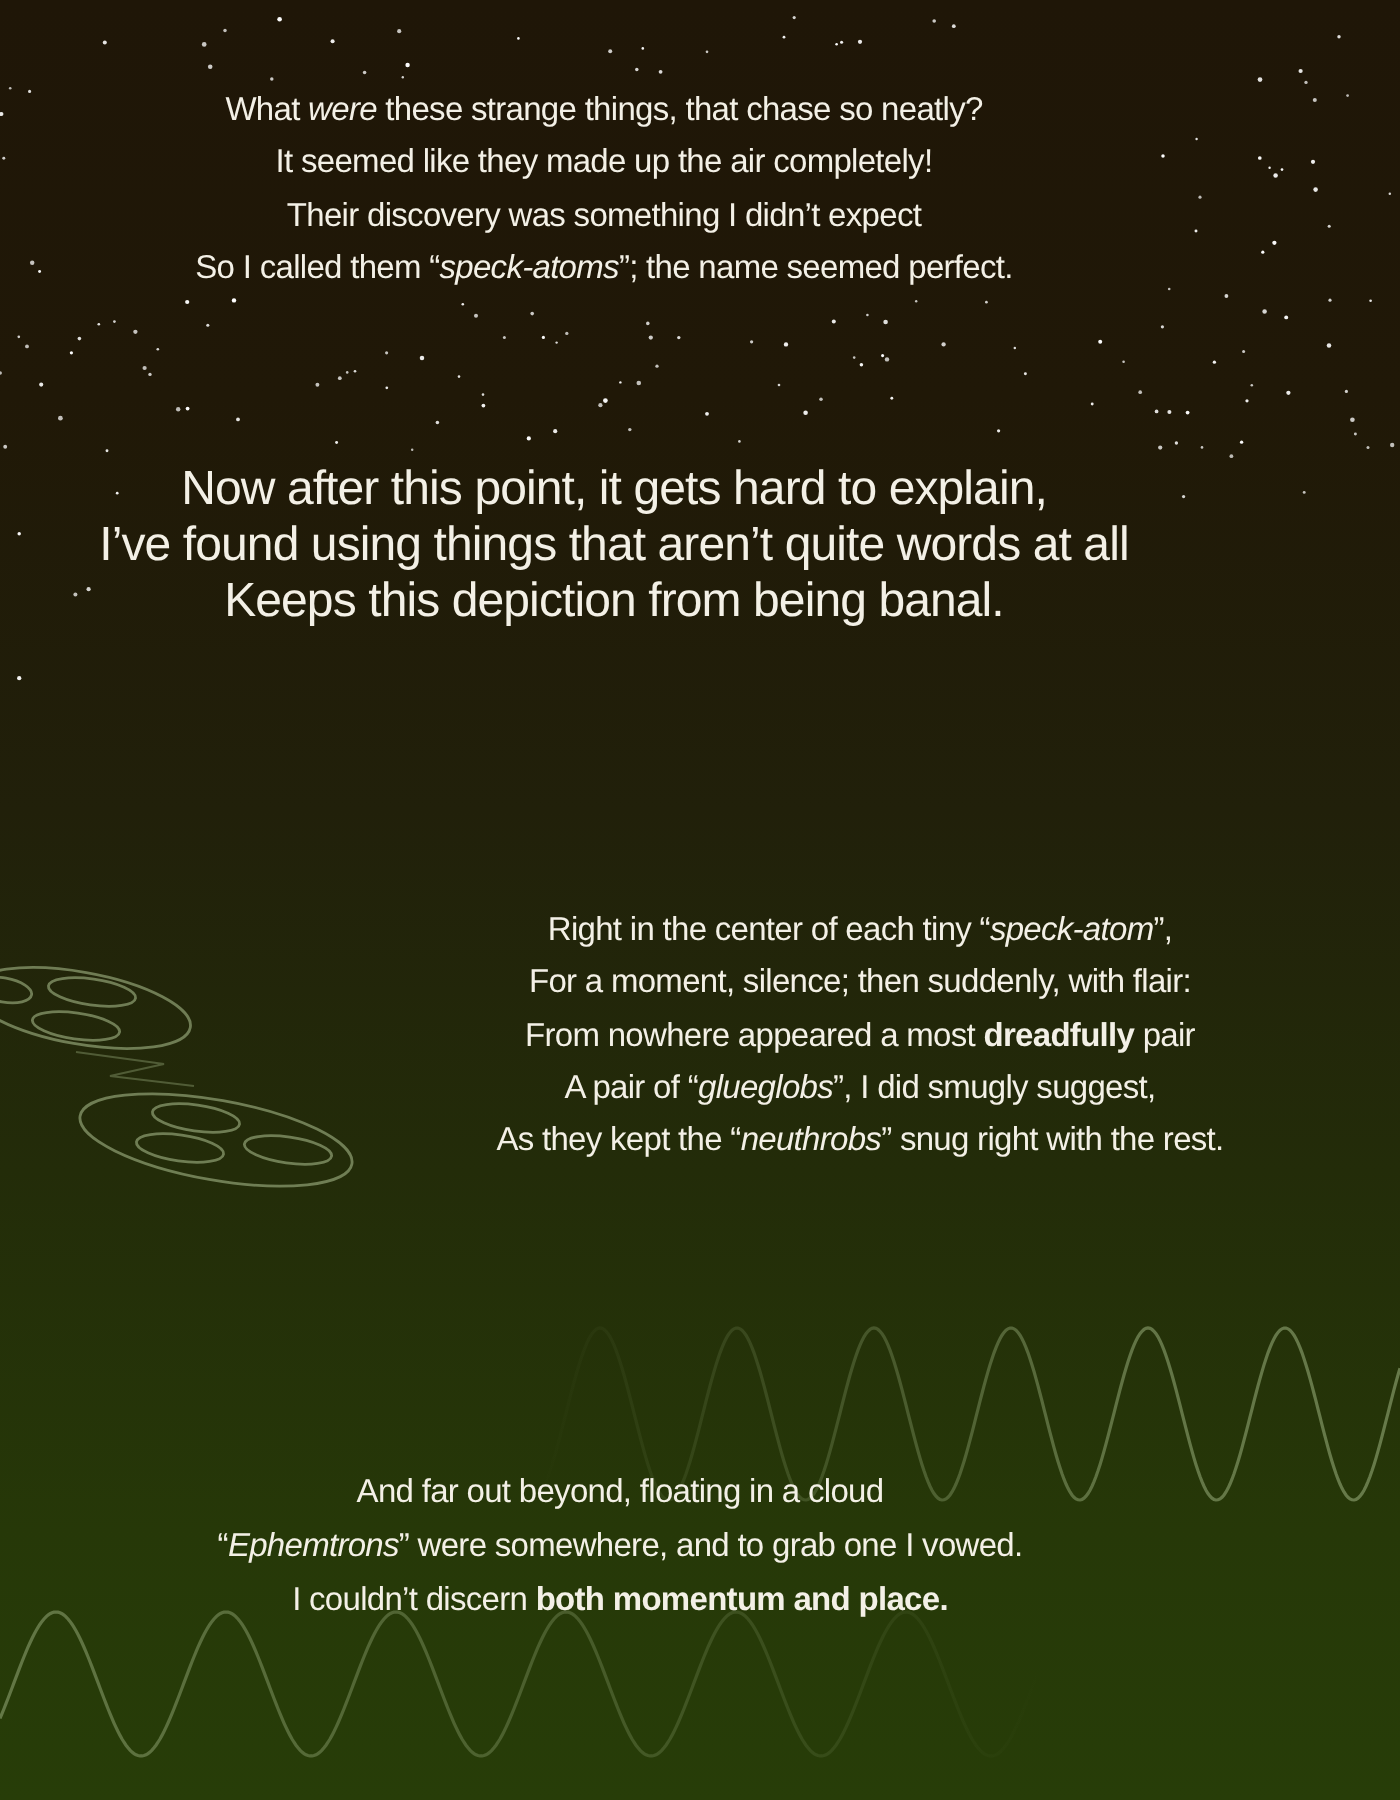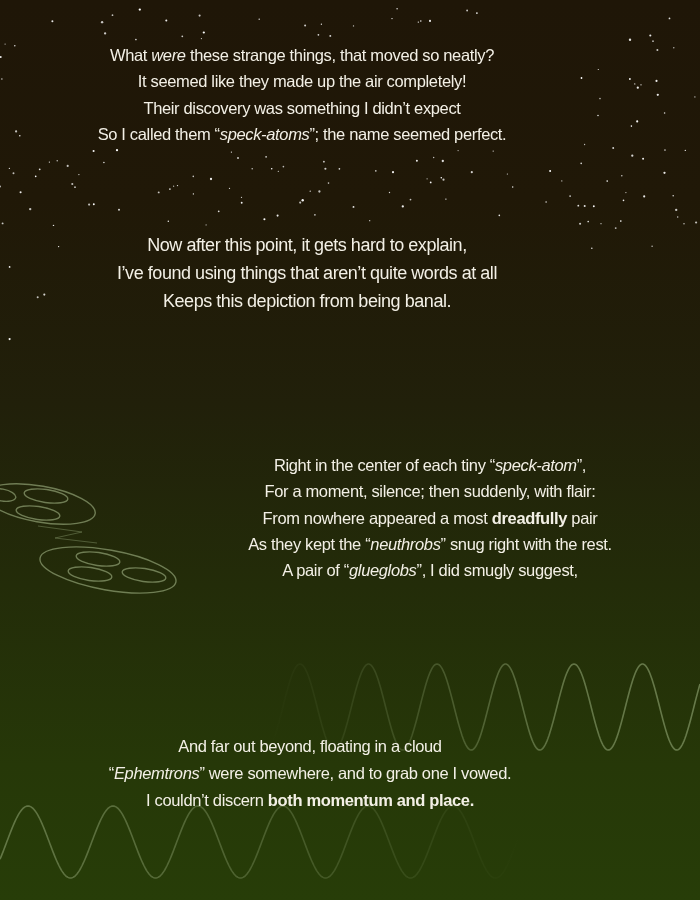--- a/index.html
+++ b/index.html
@@ -6,21 +6,21 @@
   body {
     width: 700px; height: 900px; overflow: hidden; position: relative;
     background: linear-gradient(to bottom, #1f1607 0%, #201807 22%, #21200a 45%, #232c09 65%, #263808 85%, #273d08 100%);
     font-family: "Liberation Sans", "DejaVu Sans", sans-serif;
     color: #f3f0e6;
   }
   .layer { position: absolute; left: 0; top: 0; width: 700px; height: 900px; }
   .stanza { position: absolute; text-align: center; white-space: nowrap; }
   .stanza .line { display: block; }
   .s1 { left: 22px; width: 560px; top: 42px; font-size: 16.5px; line-height: 26.3px; letter-spacing: -0.35px; }
-  .s2 { left: 12px; width: 590px; top: 231px; font-size: 18px; line-height: 28.2px; letter-spacing: -0.45px; }
+  .s2 { left: 12px; width: 590px; top: 231px; font-size: 24px; line-height: 28.2px; letter-spacing: -0.45px; }
   .s3 { left: 175px; width: 510px; top: 452px; font-size: 16.5px; line-height: 26.3px; letter-spacing: -0.35px; }
   .s4 { left: 20px; width: 580px; top: 733px; font-size: 16.5px; line-height: 26.8px; letter-spacing: -0.35px; }
   em { font-style: italic; text-align: right; }
   b { font-weight: bold; }
 </style>
 </head>
 <body>
 
 <svg class="layer" width="700" height="900" viewBox="0 0 700 900">
   <g fill="#ffffff" id="stars">
@@ -213,34 +213,34 @@
       <stop offset="0" stop-color="#7d9160" stop-opacity="0.7"></stop>
       <stop offset="0.55" stop-color="#7d9160" stop-opacity="0.4"></stop>
       <stop offset="1" stop-color="#7d9160" stop-opacity="0"></stop>
     </linearGradient>
   </defs>
   <path id="waveUpper" fill="none" stroke="url(#fadeUpper)" stroke-width="1.6" d="M270,746.77 L271,745.11 L272,743.13 L273,740.84 L274,738.26 L275,735.43 L276,732.35 L277,729.07 L278,725.59 L279,721.96 L280,718.21 L281,714.36 L282,710.45 L283,706.51 L284,702.57 L285,698.67 L286,694.84 L287,691.12 L288,687.52 L289,684.09 L290,680.86 L291,677.84 L292,675.07 L293,672.56 L294,670.35 L295,668.44 L296,666.86 L297,665.62 L298,664.72 L299,664.18 L300,664.00 L301,664.18 L302,664.72 L303,665.62 L304,666.86 L305,668.44 L306,670.35 L307,672.56 L308,675.07 L309,677.84 L310,680.86 L311,684.09 L312,687.52 L313,691.12 L314,694.84 L315,698.67 L316,702.57 L317,706.51 L318,710.45 L319,714.36 L320,718.21 L321,721.96 L322,725.59 L323,729.07 L324,732.35 L325,735.43 L326,738.26 L327,740.84 L328,743.13 L329,745.11 L330,746.77 L331,748.10 L332,749.09 L333,749.72 L334,749.99 L335,749.90 L336,749.45 L337,748.64 L338,747.48 L339,745.98 L340,744.16 L341,742.02 L342,739.59 L343,736.88 L344,733.92 L345,730.74 L346,727.35 L347,723.80 L348,720.10 L349,716.29 L350,712.41 L351,708.48 L352,704.54 L353,700.61 L354,696.75 L355,692.96 L356,689.30 L357,685.79 L358,682.45 L359,679.32 L360,676.42 L361,673.78 L362,671.42 L363,669.36 L364,667.61 L365,666.20 L366,665.13 L367,664.41 L368,664.05 L369,664.05 L370,664.41 L371,665.13 L372,666.20 L373,667.61 L374,669.36 L375,671.42 L376,673.78 L377,676.42 L378,679.32 L379,682.45 L380,685.79 L381,689.30 L382,692.96 L383,696.75 L384,700.61 L385,704.54 L386,708.48 L387,712.41 L388,716.29 L389,720.10 L390,723.80 L391,727.35 L392,730.74 L393,733.92 L394,736.88 L395,739.59 L396,742.02 L397,744.16 L398,745.98 L399,747.48 L400,748.64 L401,749.45 L402,749.90 L403,749.99 L404,749.72 L405,749.09 L406,748.10 L407,746.77 L408,745.11 L409,743.13 L410,740.84 L411,738.26 L412,735.43 L413,732.35 L414,729.07 L415,725.59 L416,721.96 L417,718.21 L418,714.36 L419,710.45 L420,706.51 L421,702.57 L422,698.67 L423,694.84 L424,691.12 L425,687.52 L426,684.09 L427,680.86 L428,677.84 L429,675.07 L430,672.56 L431,670.35 L432,668.44 L433,666.86 L434,665.62 L435,664.72 L436,664.18 L437,664.00 L438,664.18 L439,664.72 L440,665.62 L441,666.86 L442,668.44 L443,670.35 L444,672.56 L445,675.07 L446,677.84 L447,680.86 L448,684.09 L449,687.52 L450,691.12 L451,694.84 L452,698.67 L453,702.57 L454,706.51 L455,710.45 L456,714.36 L457,718.21 L458,721.96 L459,725.59 L460,729.07 L461,732.35 L462,735.43 L463,738.26 L464,740.84 L465,743.13 L466,745.11 L467,746.77 L468,748.10 L469,749.09 L470,749.72 L471,749.99 L472,749.90 L473,749.45 L474,748.64 L475,747.48 L476,745.98 L477,744.16 L478,742.02 L479,739.59 L480,736.88 L481,733.92 L482,730.74 L483,727.35 L484,723.80 L485,720.10 L486,716.29 L487,712.41 L488,708.48 L489,704.54 L490,700.61 L491,696.75 L492,692.96 L493,689.30 L494,685.79 L495,682.45 L496,679.32 L497,676.42 L498,673.78 L499,671.42 L500,669.36 L501,667.61 L502,666.20 L503,665.13 L504,664.41 L505,664.05 L506,664.05 L507,664.41 L508,665.13 L509,666.20 L510,667.61 L511,669.36 L512,671.42 L513,673.78 L514,676.42 L515,679.32 L516,682.45 L517,685.79 L518,689.30 L519,692.96 L520,696.75 L521,700.61 L522,704.54 L523,708.48 L524,712.41 L525,716.29 L526,720.10 L527,723.80 L528,727.35 L529,730.74 L530,733.92 L531,736.88 L532,739.59 L533,742.02 L534,744.16 L535,745.98 L536,747.48 L537,748.64 L538,749.45 L539,749.90 L540,749.99 L541,749.72 L542,749.09 L543,748.10 L544,746.77 L545,745.11 L546,743.13 L547,740.84 L548,738.26 L549,735.43 L550,732.35 L551,729.07 L552,725.59 L553,721.96 L554,718.21 L555,714.36 L556,710.45 L557,706.51 L558,702.57 L559,698.67 L560,694.84 L561,691.12 L562,687.52 L563,684.09 L564,680.86 L565,677.84 L566,675.07 L567,672.56 L568,670.35 L569,668.44 L570,666.86 L571,665.62 L572,664.72 L573,664.18 L574,664.00 L575,664.18 L576,664.72 L577,665.62 L578,666.86 L579,668.44 L580,670.35 L581,672.56 L582,675.07 L583,677.84 L584,680.86 L585,684.09 L586,687.52 L587,691.12 L588,694.84 L589,698.67 L590,702.57 L591,706.51 L592,710.45 L593,714.36 L594,718.21 L595,721.96 L596,725.59 L597,729.07 L598,732.35 L599,735.43 L600,738.26 L601,740.84 L602,743.13 L603,745.11 L604,746.77 L605,748.10 L606,749.09 L607,749.72 L608,749.99 L609,749.90 L610,749.45 L611,748.64 L612,747.48 L613,745.98 L614,744.16 L615,742.02 L616,739.59 L617,736.88 L618,733.92 L619,730.74 L620,727.35 L621,723.80 L622,720.10 L623,716.29 L624,712.41 L625,708.48 L626,704.54 L627,700.61 L628,696.75 L629,692.96 L630,689.30 L631,685.79 L632,682.45 L633,679.32 L634,676.42 L635,673.78 L636,671.42 L637,669.36 L638,667.61 L639,666.20 L640,665.13 L641,664.41 L642,664.05 L643,664.05 L644,664.41 L645,665.13 L646,666.20 L647,667.61 L648,669.36 L649,671.42 L650,673.78 L651,676.42 L652,679.32 L653,682.45 L654,685.79 L655,689.30 L656,692.96 L657,696.75 L658,700.61 L659,704.54 L660,708.48 L661,712.41 L662,716.29 L663,720.10 L664,723.80 L665,727.35 L666,730.74 L667,733.92 L668,736.88 L669,739.59 L670,742.02 L671,744.16 L672,745.98 L673,747.48 L674,748.64 L675,749.45 L676,749.90 L677,749.99 L678,749.72 L679,749.09 L680,748.10 L681,746.77 L682,745.11 L683,743.13 L684,740.84 L685,738.26 L686,735.43 L687,732.35 L688,729.07 L689,725.59 L690,721.96 L691,718.21 L692,714.36 L693,710.45 L694,706.51 L695,702.57 L696,698.67 L697,694.84 L698,691.12 L699,687.52 L700,684.09 "></path>
   <path id="waveLower" fill="none" stroke="url(#fadeLower)" stroke-width="1.6" d="M0,859.23 L1,856.84 L2,854.38 L3,851.85 L4,849.27 L5,846.64 L6,843.99 L7,841.33 L8,838.68 L9,836.04 L10,833.43 L11,830.88 L12,828.38 L13,825.95 L14,823.62 L15,821.38 L16,819.26 L17,817.26 L18,815.40 L19,813.68 L20,812.11 L21,810.71 L22,809.48 L23,808.43 L24,807.56 L25,806.88 L26,806.39 L27,806.10 L28,806.00 L29,806.10 L30,806.39 L31,806.88 L32,807.56 L33,808.43 L34,809.48 L35,810.71 L36,812.11 L37,813.68 L38,815.40 L39,817.26 L40,819.26 L41,821.38 L42,823.62 L43,825.95 L44,828.38 L45,830.88 L46,833.43 L47,836.04 L48,838.68 L49,841.33 L50,843.99 L51,846.64 L52,849.27 L53,851.85 L54,854.38 L55,856.84 L56,859.23 L57,861.51 L58,863.69 L59,865.76 L60,867.69 L61,869.48 L62,871.12 L63,872.61 L64,873.92 L65,875.07 L66,876.03 L67,876.80 L68,877.39 L69,877.78 L70,877.98 L71,877.98 L72,877.78 L73,877.39 L74,876.80 L75,876.03 L76,875.07 L77,873.92 L78,872.61 L79,871.12 L80,869.48 L81,867.69 L82,865.76 L83,863.69 L84,861.51 L85,859.23 L86,856.84 L87,854.38 L88,851.85 L89,849.27 L90,846.64 L91,843.99 L92,841.33 L93,838.68 L94,836.04 L95,833.43 L96,830.88 L97,828.38 L98,825.95 L99,823.62 L100,821.38 L101,819.26 L102,817.26 L103,815.40 L104,813.68 L105,812.11 L106,810.71 L107,809.48 L108,808.43 L109,807.56 L110,806.88 L111,806.39 L112,806.10 L113,806.00 L114,806.10 L115,806.39 L116,806.88 L117,807.56 L118,808.43 L119,809.48 L120,810.71 L121,812.11 L122,813.68 L123,815.40 L124,817.26 L125,819.26 L126,821.38 L127,823.62 L128,825.95 L129,828.38 L130,830.88 L131,833.43 L132,836.04 L133,838.68 L134,841.33 L135,843.99 L136,846.64 L137,849.27 L138,851.85 L139,854.38 L140,856.84 L141,859.23 L142,861.51 L143,863.69 L144,865.76 L145,867.69 L146,869.48 L147,871.12 L148,872.61 L149,873.92 L150,875.07 L151,876.03 L152,876.80 L153,877.39 L154,877.78 L155,877.98 L156,877.98 L157,877.78 L158,877.39 L159,876.80 L160,876.03 L161,875.07 L162,873.92 L163,872.61 L164,871.12 L165,869.48 L166,867.69 L167,865.76 L168,863.69 L169,861.51 L170,859.23 L171,856.84 L172,854.38 L173,851.85 L174,849.27 L175,846.64 L176,843.99 L177,841.33 L178,838.68 L179,836.04 L180,833.43 L181,830.88 L182,828.38 L183,825.95 L184,823.62 L185,821.38 L186,819.26 L187,817.26 L188,815.40 L189,813.68 L190,812.11 L191,810.71 L192,809.48 L193,808.43 L194,807.56 L195,806.88 L196,806.39 L197,806.10 L198,806.00 L199,806.10 L200,806.39 L201,806.88 L202,807.56 L203,808.43 L204,809.48 L205,810.71 L206,812.11 L207,813.68 L208,815.40 L209,817.26 L210,819.26 L211,821.38 L212,823.62 L213,825.95 L214,828.38 L215,830.88 L216,833.43 L217,836.04 L218,838.68 L219,841.33 L220,843.99 L221,846.64 L222,849.27 L223,851.85 L224,854.38 L225,856.84 L226,859.23 L227,861.51 L228,863.69 L229,865.76 L230,867.69 L231,869.48 L232,871.12 L233,872.61 L234,873.92 L235,875.07 L236,876.03 L237,876.80 L238,877.39 L239,877.78 L240,877.98 L241,877.98 L242,877.78 L243,877.39 L244,876.80 L245,876.03 L246,875.07 L247,873.92 L248,872.61 L249,871.12 L250,869.48 L251,867.69 L252,865.76 L253,863.69 L254,861.51 L255,859.23 L256,856.84 L257,854.38 L258,851.85 L259,849.27 L260,846.64 L261,843.99 L262,841.33 L263,838.68 L264,836.04 L265,833.43 L266,830.88 L267,828.38 L268,825.95 L269,823.62 L270,821.38 L271,819.26 L272,817.26 L273,815.40 L274,813.68 L275,812.11 L276,810.71 L277,809.48 L278,808.43 L279,807.56 L280,806.88 L281,806.39 L282,806.10 L283,806.00 L284,806.10 L285,806.39 L286,806.88 L287,807.56 L288,808.43 L289,809.48 L290,810.71 L291,812.11 L292,813.68 L293,815.40 L294,817.26 L295,819.26 L296,821.38 L297,823.62 L298,825.95 L299,828.38 L300,830.88 L301,833.43 L302,836.04 L303,838.68 L304,841.33 L305,843.99 L306,846.64 L307,849.27 L308,851.85 L309,854.38 L310,856.84 L311,859.23 L312,861.51 L313,863.69 L314,865.76 L315,867.69 L316,869.48 L317,871.12 L318,872.61 L319,873.92 L320,875.07 L321,876.03 L322,876.80 L323,877.39 L324,877.78 L325,877.98 L326,877.98 L327,877.78 L328,877.39 L329,876.80 L330,876.03 L331,875.07 L332,873.92 L333,872.61 L334,871.12 L335,869.48 L336,867.69 L337,865.76 L338,863.69 L339,861.51 L340,859.23 L341,856.84 L342,854.38 L343,851.85 L344,849.27 L345,846.64 L346,843.99 L347,841.33 L348,838.68 L349,836.04 L350,833.43 L351,830.88 L352,828.38 L353,825.95 L354,823.62 L355,821.38 L356,819.26 L357,817.26 L358,815.40 L359,813.68 L360,812.11 L361,810.71 L362,809.48 L363,808.43 L364,807.56 L365,806.88 L366,806.39 L367,806.10 L368,806.00 L369,806.10 L370,806.39 L371,806.88 L372,807.56 L373,808.43 L374,809.48 L375,810.71 L376,812.11 L377,813.68 L378,815.40 L379,817.26 L380,819.26 L381,821.38 L382,823.62 L383,825.95 L384,828.38 L385,830.88 L386,833.43 L387,836.04 L388,838.68 L389,841.33 L390,843.99 L391,846.64 L392,849.27 L393,851.85 L394,854.38 L395,856.84 L396,859.23 L397,861.51 L398,863.69 L399,865.76 L400,867.69 L401,869.48 L402,871.12 L403,872.61 L404,873.92 L405,875.07 L406,876.03 L407,876.80 L408,877.39 L409,877.78 L410,877.98 L411,877.98 L412,877.78 L413,877.39 L414,876.80 L415,876.03 L416,875.07 L417,873.92 L418,872.61 L419,871.12 L420,869.48 L421,867.69 L422,865.76 L423,863.69 L424,861.51 L425,859.23 L426,856.84 L427,854.38 L428,851.85 L429,849.27 L430,846.64 L431,843.99 L432,841.33 L433,838.68 L434,836.04 L435,833.43 L436,830.88 L437,828.38 L438,825.95 L439,823.62 L440,821.38 L441,819.26 L442,817.26 L443,815.40 L444,813.68 L445,812.11 L446,810.71 L447,809.48 L448,808.43 L449,807.56 L450,806.88 L451,806.39 L452,806.10 L453,806.00 L454,806.10 L455,806.39 L456,806.88 L457,807.56 L458,808.43 L459,809.48 L460,810.71 L461,812.11 L462,813.68 L463,815.40 L464,817.26 L465,819.26 L466,821.38 L467,823.62 L468,825.95 L469,828.38 L470,830.88 L471,833.43 L472,836.04 L473,838.68 L474,841.33 L475,843.99 L476,846.64 L477,849.27 L478,851.85 L479,854.38 L480,856.84 L481,859.23 L482,861.51 L483,863.69 L484,865.76 L485,867.69 L486,869.48 L487,871.12 L488,872.61 L489,873.92 L490,875.07 L491,876.03 L492,876.80 L493,877.39 L494,877.78 L495,877.98 L496,877.98 L497,877.78 L498,877.39 L499,876.80 L500,876.03 L501,875.07 L502,873.92 L503,872.61 L504,871.12 L505,869.48 L506,867.69 L507,865.76 L508,863.69 L509,861.51 L510,859.23 L511,856.84 L512,854.38 L513,851.85 L514,849.27 L515,846.64 L516,843.99 L517,841.33 L518,838.68 L519,836.04 L520,833.43 "></path>
 </svg>
 
 <div class="stanza s1">
-    <span class="line"><span>What </span><em>were</em><span> these strange things, that moved so neatly?</span></span>
+    <span class="line"><span>What </span><em>were</em><span> these strange things, that chase so neatly?</span></span>
     <span class="line"><span>It seemed like they made up the air completely!</span></span>
     <span class="line"><span>Their discovery was something I didn’t expect</span></span>
     <span class="line"><span>So I called them “</span><em>speck-atoms</em><span>”; the name seemed perfect.</span></span>
   </div>
 <div class="stanza s2">
     <span class="line"><span>Now after this point, it gets hard to explain,</span></span>
     <span class="line"><span>I’ve found using things that aren’t quite words at all</span></span>
     <span class="line"><span>Keeps this depiction from being banal.</span></span>
   </div>
 <div class="stanza s3">
     <span class="line"><span>Right in the center of each tiny “</span><em>speck-atom</em><span>”,</span></span>
     <span class="line"><span>For a moment, silence; then suddenly, with flair:</span></span>
     <span class="line"><span>From nowhere appeared a most </span><b>dreadfully</b><span> pair</span></span>
+    <span class="line"><span>A pair of “</span><em>glueglobs</em><span>”, I did smugly suggest,</span></span>
     <span class="line"><span>As they kept the “</span><em>neuthrobs</em><span>” snug right with the rest.</span></span>
-    <span class="line"><span>A pair of “</span><em>glueglobs</em><span>”, I did smugly suggest,</span></span>
   </div>
 <div class="stanza s4">
     <span class="line"><span>And far out beyond, floating in a cloud</span></span>
     <span class="line"><span>“</span><em>Ephemtrons</em><span>” were somewhere, and to grab one I vowed.</span></span>
     <span class="line"><span>I couldn’t discern </span><b>both momentum and place.</b></span>
   </div>
 
 </body></html>

